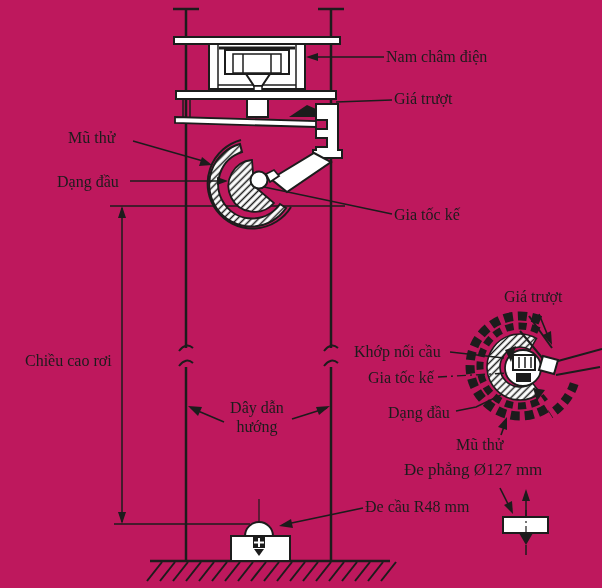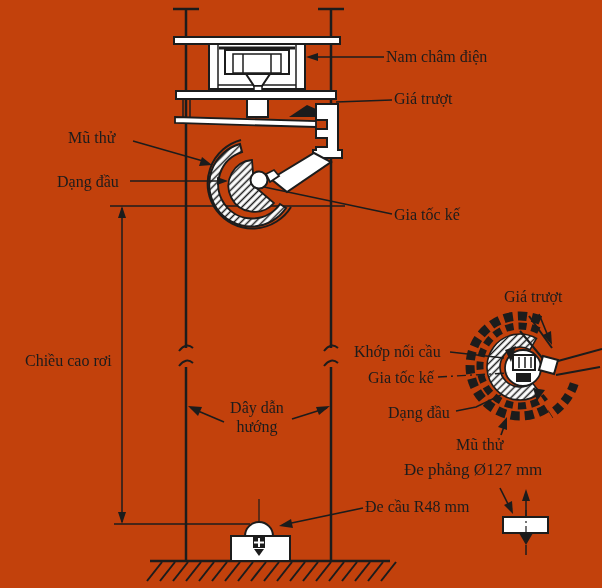--- a/index.html
+++ b/index.html
@@ -1,19 +1,19 @@
 <!DOCTYPE html>
 <html><head>
 <meta charset="utf-8">
 <style>
   html,body{margin:0;padding:0;background:#ffffff;}
   .page{
     position:relative;
     width:602px;height:588px;
-    background:#c2410c;
+    background:#be185d;
     overflow:hidden;
     font-family:"Liberation Serif","DejaVu Serif",serif;
   }
   svg{position:absolute;left:0;top:0;}
   .lbl{
     font-family:"Liberation Serif","DejaVu Serif",serif;
     font-size:16px;
     fill:#1c1c1c;
   }
   .lbl-lg{font-size:17px;}

